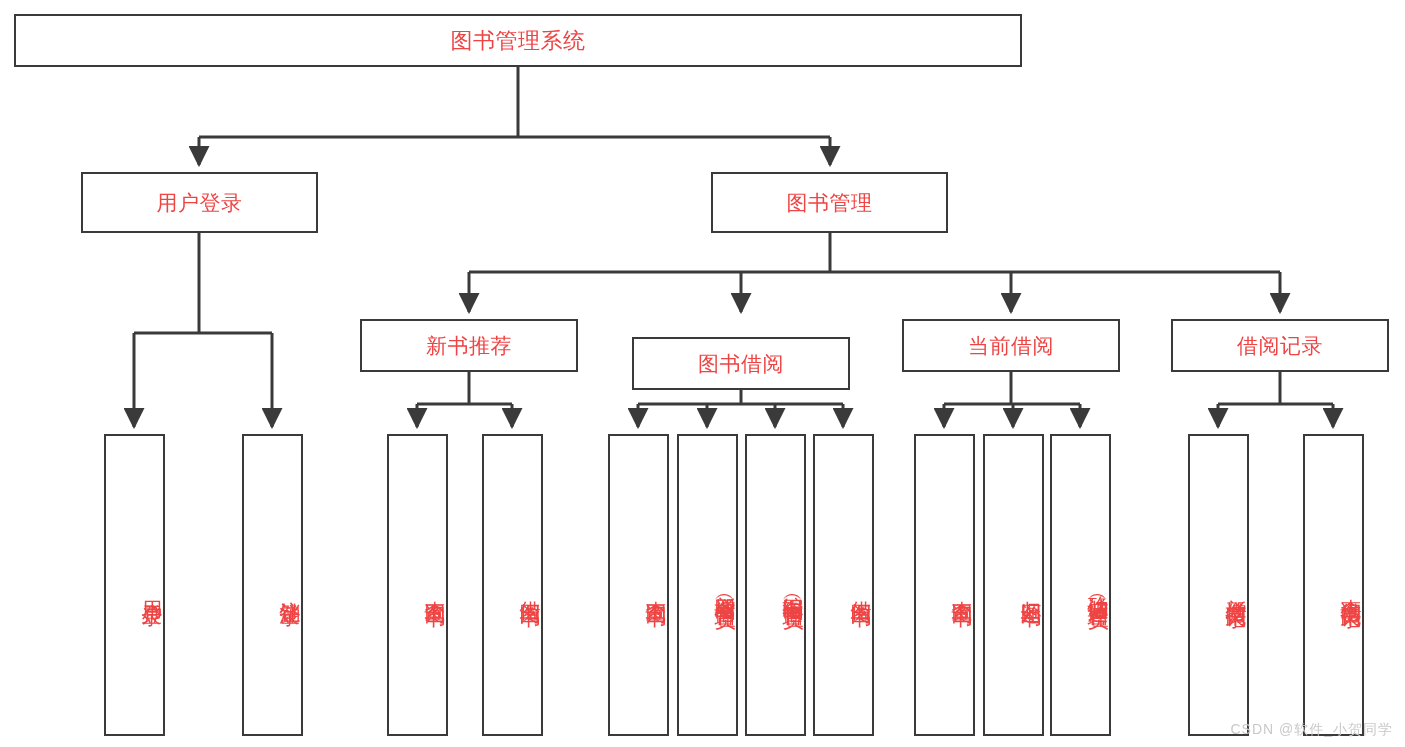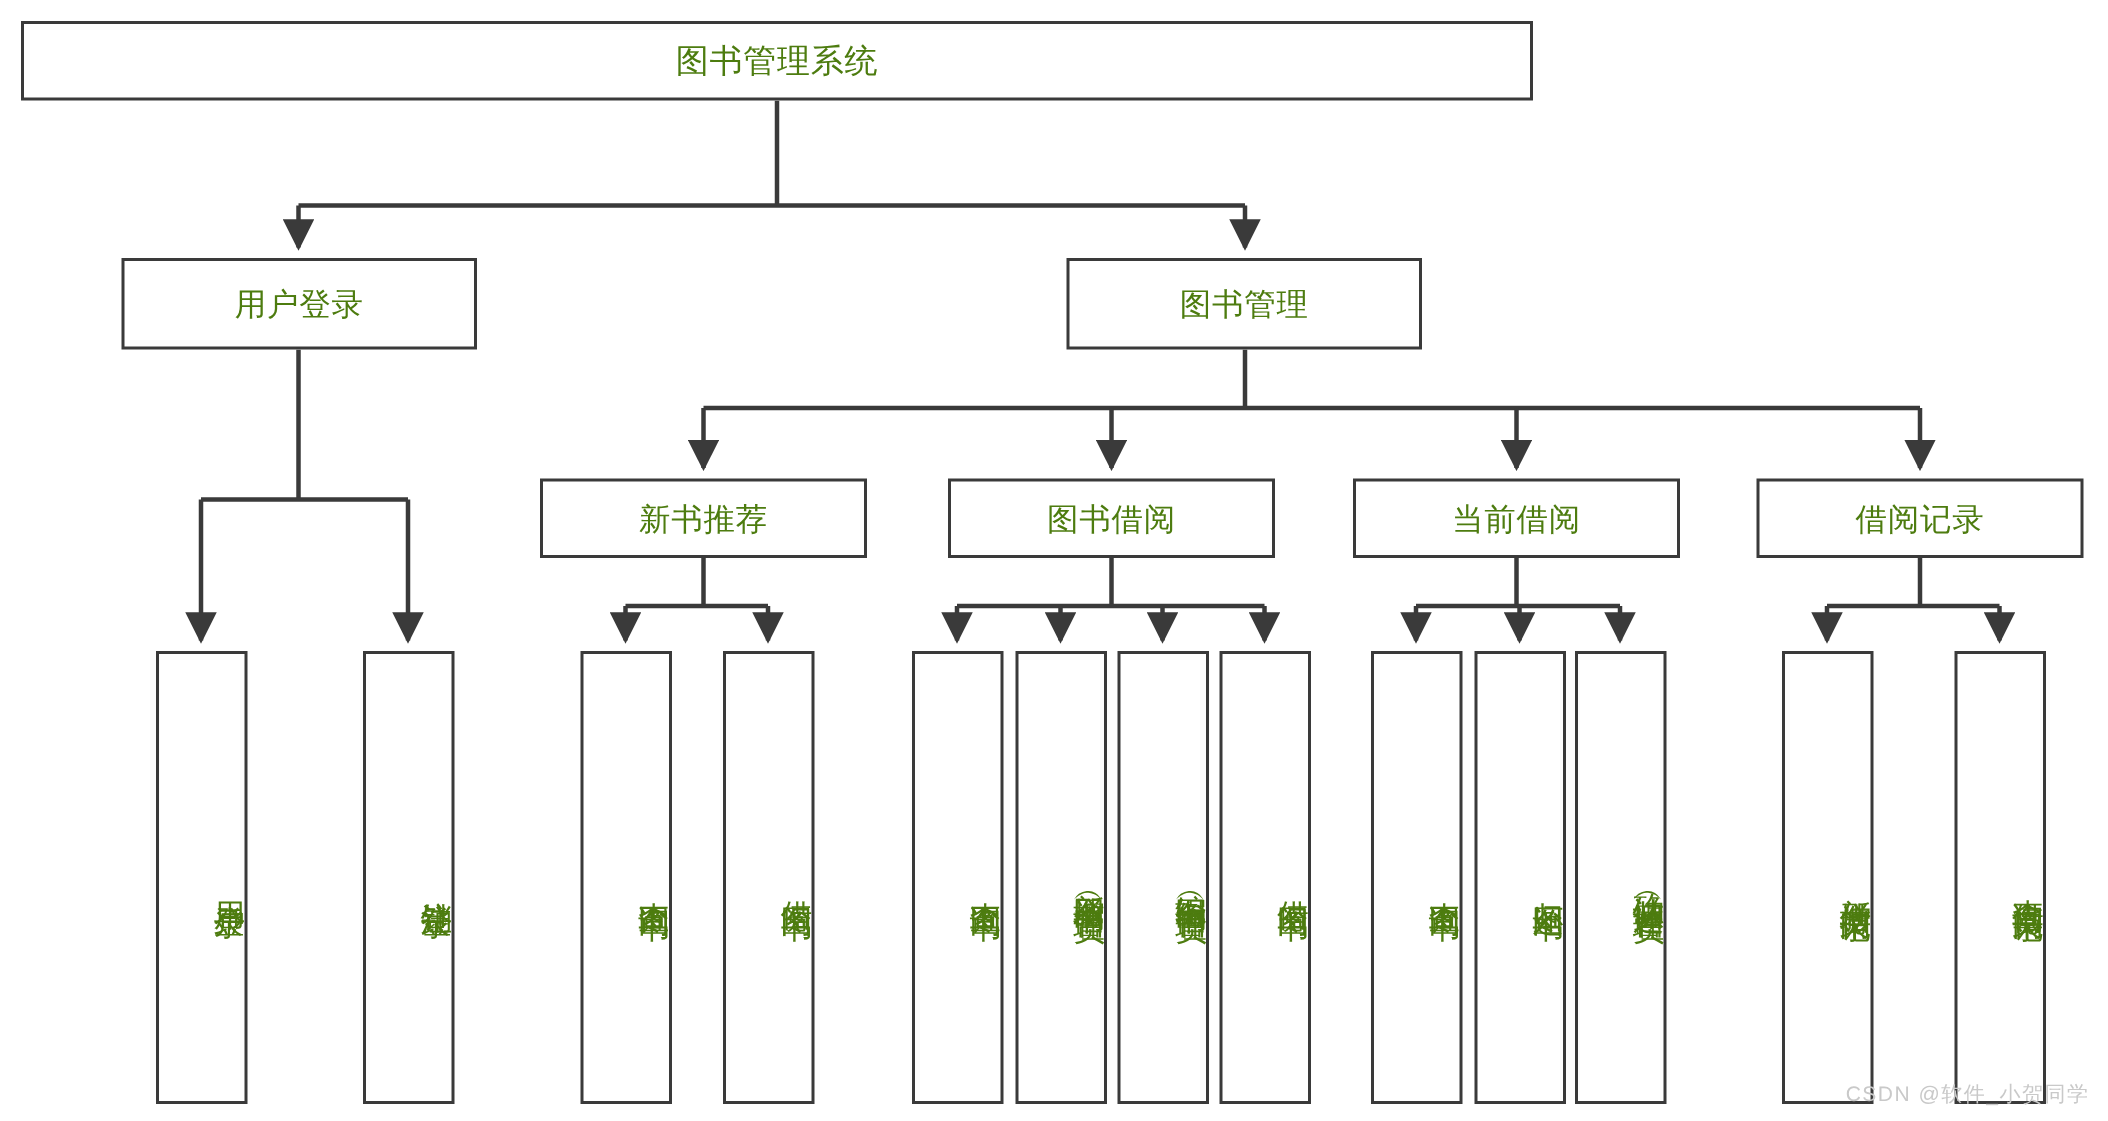--- a/index.html
+++ b/index.html
@@ -18,21 +18,21 @@
     overflow: hidden;
   }
   .node {
     position: absolute;
     box-sizing: border-box;
     border: 2px solid #3a3a3a;
     background: #ffffff;
     display: flex;
     align-items: center;
     justify-content: center;
-    color: #4d7c0f;
+    color: #ef4444;
   }
   .node-h {
     font-size: 21px;
     letter-spacing: 0.5px;
   }
   .node-root {
     font-size: 22px;
   }
   .node-v {
     writing-mode: vertical-rl;
@@ -127,21 +127,21 @@
   <div class="node node-h" style="left:81px; top:172px; width:237px; height:61px;">
     <span>用户登录</span>
   </div>
   <div class="node node-h" style="left:711px; top:172px; width:237px; height:61px;">
     <span>图书管理</span>
   </div>
 
   <div class="node node-h" style="left:360px; top:319px; width:218px; height:53px;">
     <span>新书推荐</span>
   </div>
-  <div class="node node-h" style="left:632px; top:319px; width:218px; height:53px;">
+  <div class="node node-h" style="left:632px; top:337px; width:218px; height:53px;">
     <span>图书借阅</span>
   </div>
   <div class="node node-h" style="left:1171px; top:319px; width:218px; height:53px;">
     <span>借阅记录</span>
   </div>
   <div class="node node-h" style="left:902px; top:319px; width:218px; height:53px;">
     <span>当前借阅</span>
   </div>
 
   <div class="node node-v" style="left:104px; top:434px; width:61px; height:302px;">

